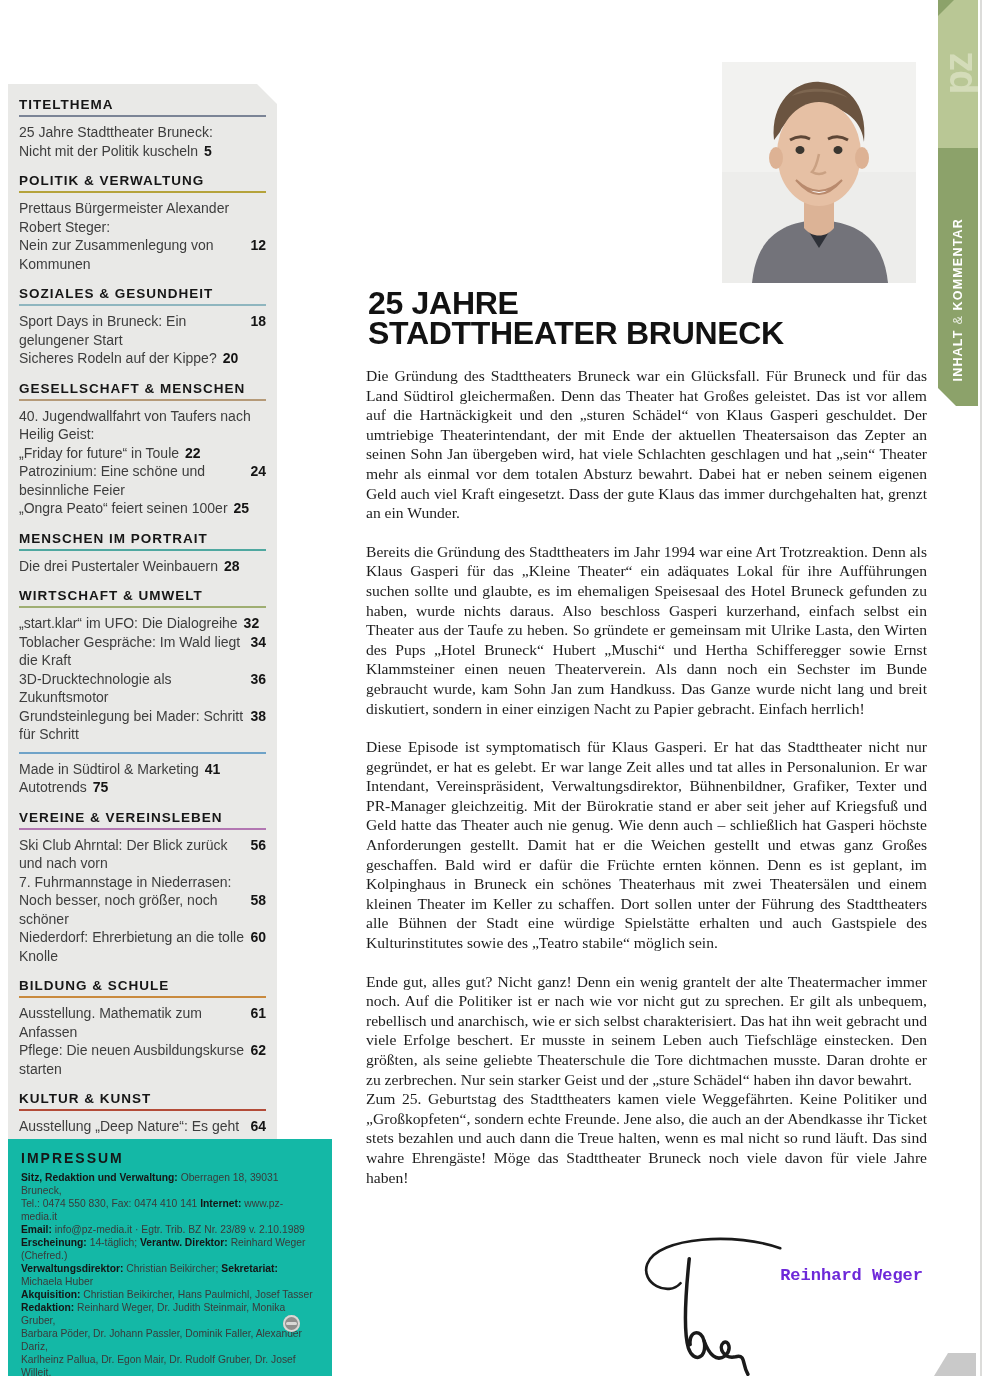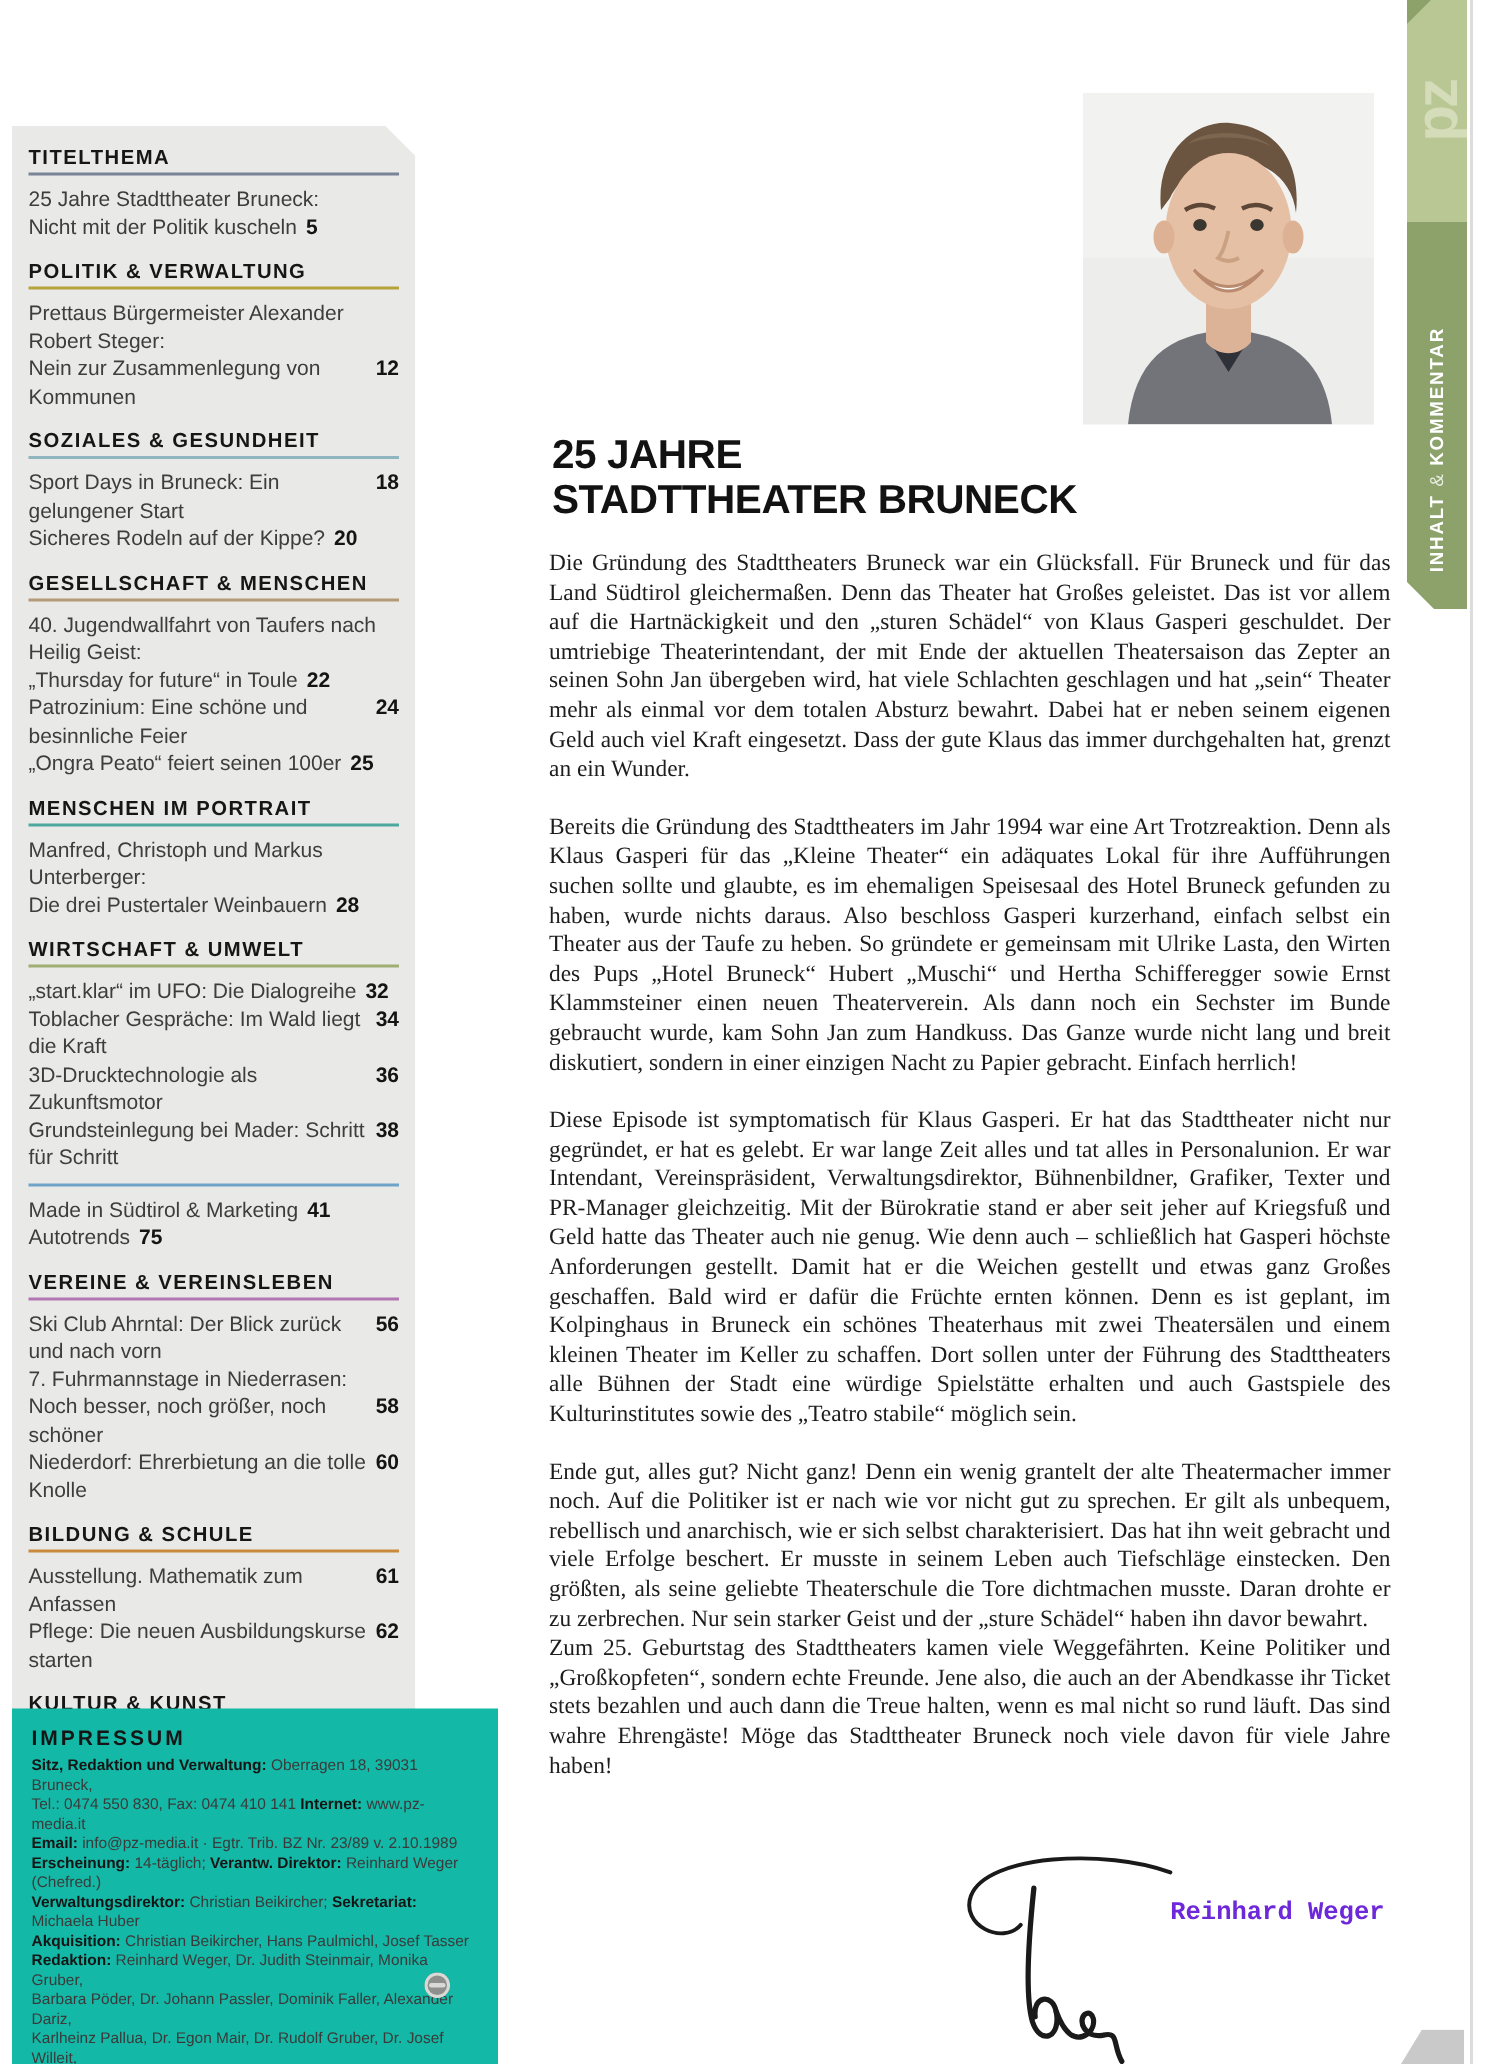--- a/index.html
+++ b/index.html
@@ -46,21 +46,21 @@
   }
 
   
   .article{position:absolute;left:366px;top:0;width:561px;height:1376px;}
   .photo{
     position:absolute;left:356px;top:62px;width:194px;height:221px;overflow:hidden;
     background:#ededeb;
   }
   .headline{
     position:absolute;left:2px;top:288px;
-    font-size:27px;line-height:30px;font-weight:bold;color:#121212;
+    font-size:32px;line-height:30px;font-weight:bold;color:#121212;
     letter-spacing:-0.3px;font-stretch:condensed;
   }
   .body-copy{
     position:absolute;left:0;top:366px;width:561px;
     font-family:"Liberation Serif",serif;font-size:15.6px;line-height:19.6px;
     color:#1d1d1d;text-align:justify;
   }
   .body-copy p{margin:0 0 19px 0;}
   .body-copy p.flush{margin-top:-19px;}
   .signature{position:absolute;left:266px;top:1236px;width:160px;height:140px;}
@@ -140,38 +140,35 @@
           <span class="pg">20</span>
         </div>
       </div>
       <div class="toc-section">
         <div class="toc-header">GESELLSCHAFT &amp; MENSCHEN</div>
         <div class="toc-rule" style="background: rgb(181, 154, 120);"></div>
         <div class="toc-line">
           <span>40. Jugendwallfahrt von Taufers nach Heilig Geist:</span>
         </div>
         <div class="toc-line">
-          <span>„Thursday for future“ in Toule</span>
+          <span>„Friday for future“ in Toule</span>
           <span class="pg">22</span>
         </div>
         <div class="toc-line">
           <span>Patrozinium: Eine schöne und besinnliche Feier</span>
           <span class="pg">24</span>
         </div>
         <div class="toc-line">
           <span>„Ongra Peato“ feiert seinen 100er</span>
           <span class="pg">25</span>
         </div>
       </div>
       <div class="toc-section">
         <div class="toc-header">MENSCHEN IM PORTRAIT</div>
         <div class="toc-rule" style="background: rgb(79, 168, 160);"></div>
-        <div class="toc-line">
-          <span>Manfred, Christoph und Markus Unterberger:</span>
-        </div>
         <div class="toc-line">
           <span>Die drei Pustertaler Weinbauern</span>
           <span class="pg">28</span>
         </div>
       </div>
       <div class="toc-section">
         <div class="toc-header">WIRTSCHAFT &amp; UMWELT</div>
         <div class="toc-rule" style="background: rgb(159, 174, 114);"></div>
         <div class="toc-line">
           <span>„start.klar“ im UFO: Die Dialogreihe</span>

